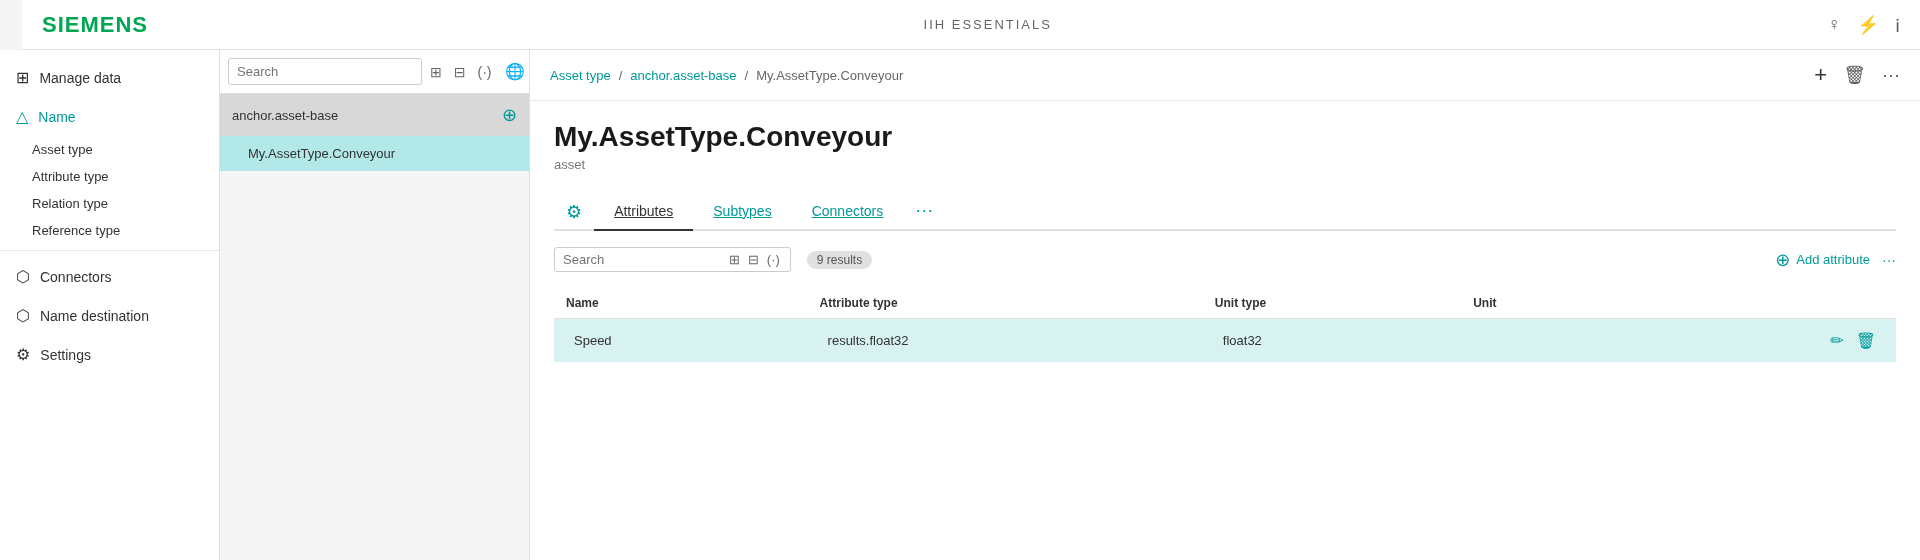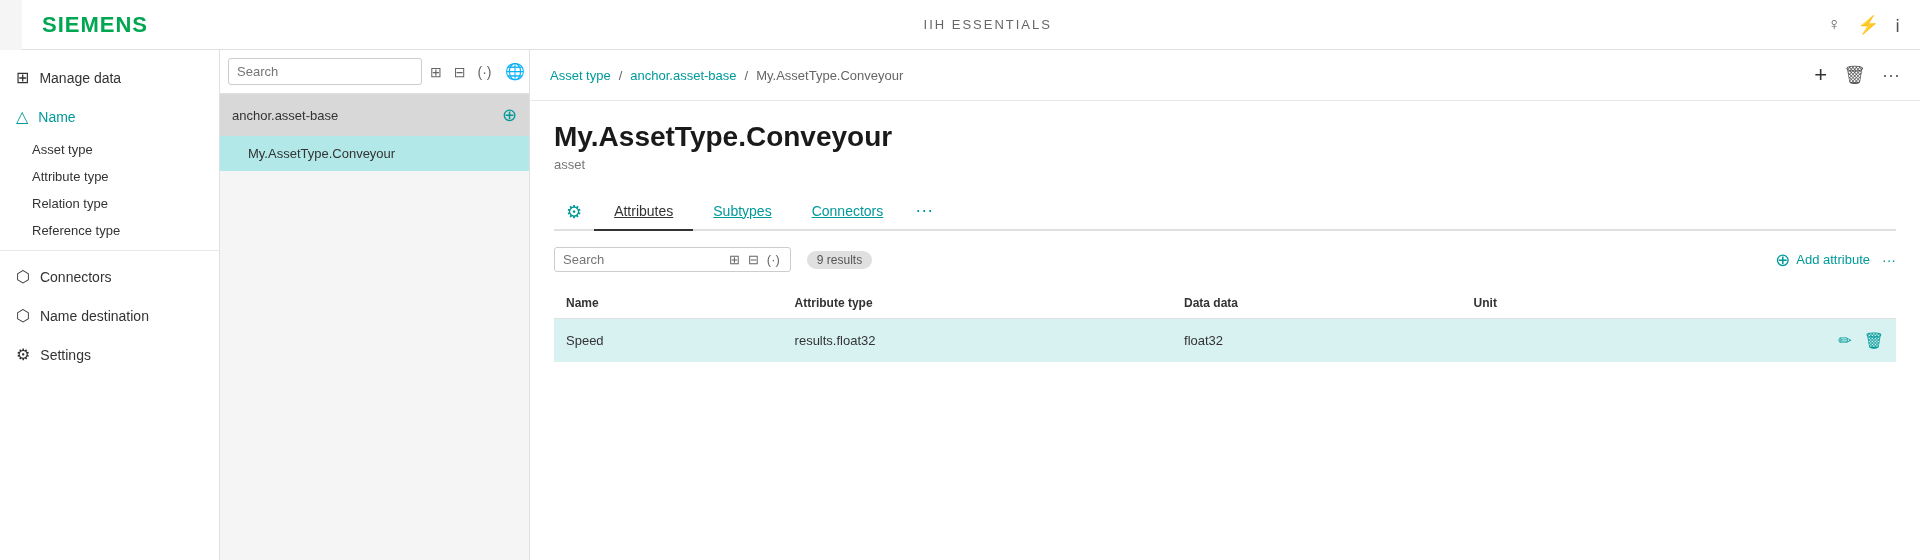--- a/index.html
+++ b/index.html
@@ -118,21 +118,21 @@
     .add-attribute-btn .plus { font-size: 18px; }
     .sub-search-actions { display: flex; align-items: center; gap: 12px; }
 
     
     .attr-table { width: 100%; border-collapse: collapse; }
     .attr-table th {
       text-align: left; padding: 8px 12px; font-weight: 600;
       font-size: 12px; color: #333; border-bottom: 1px solid #e0e0e0;
     }
     .attr-table td {
-      padding: 12px 12px; font-size: 13px; color: #333;
+      padding: 12px 20px; font-size: 13px; color: #333;
     }
     .attr-table tr.highlighted td { background: #d8f2f2; }
     .row-actions { display: flex; gap: 12px; justify-content: flex-end; }
     .row-action-btn { color: #009999; cursor: pointer; font-size: 16px; }
   </style>
 </head>
 <body>
 
 <div class="topbar">
   <span class="topbar-logo">SIEMENS</span>
@@ -238,21 +238,21 @@
           </div>
           <span style="color:#009999; cursor:pointer;">···</span>
         </div>
       </div>
 
       <table class="attr-table">
         <thead>
           <tr>
             <th>Name</th>
             <th>Attribute type</th>
-            <th>Data data</th>
+            <th>Unit type</th>
             <th>Unit</th>
             <th></th>
           </tr>
         </thead>
         <tbody>
           <tr class="highlighted">
             <td>Speed</td>
             <td>results.float32</td>
             <td>float32</td>
             <td></td>

